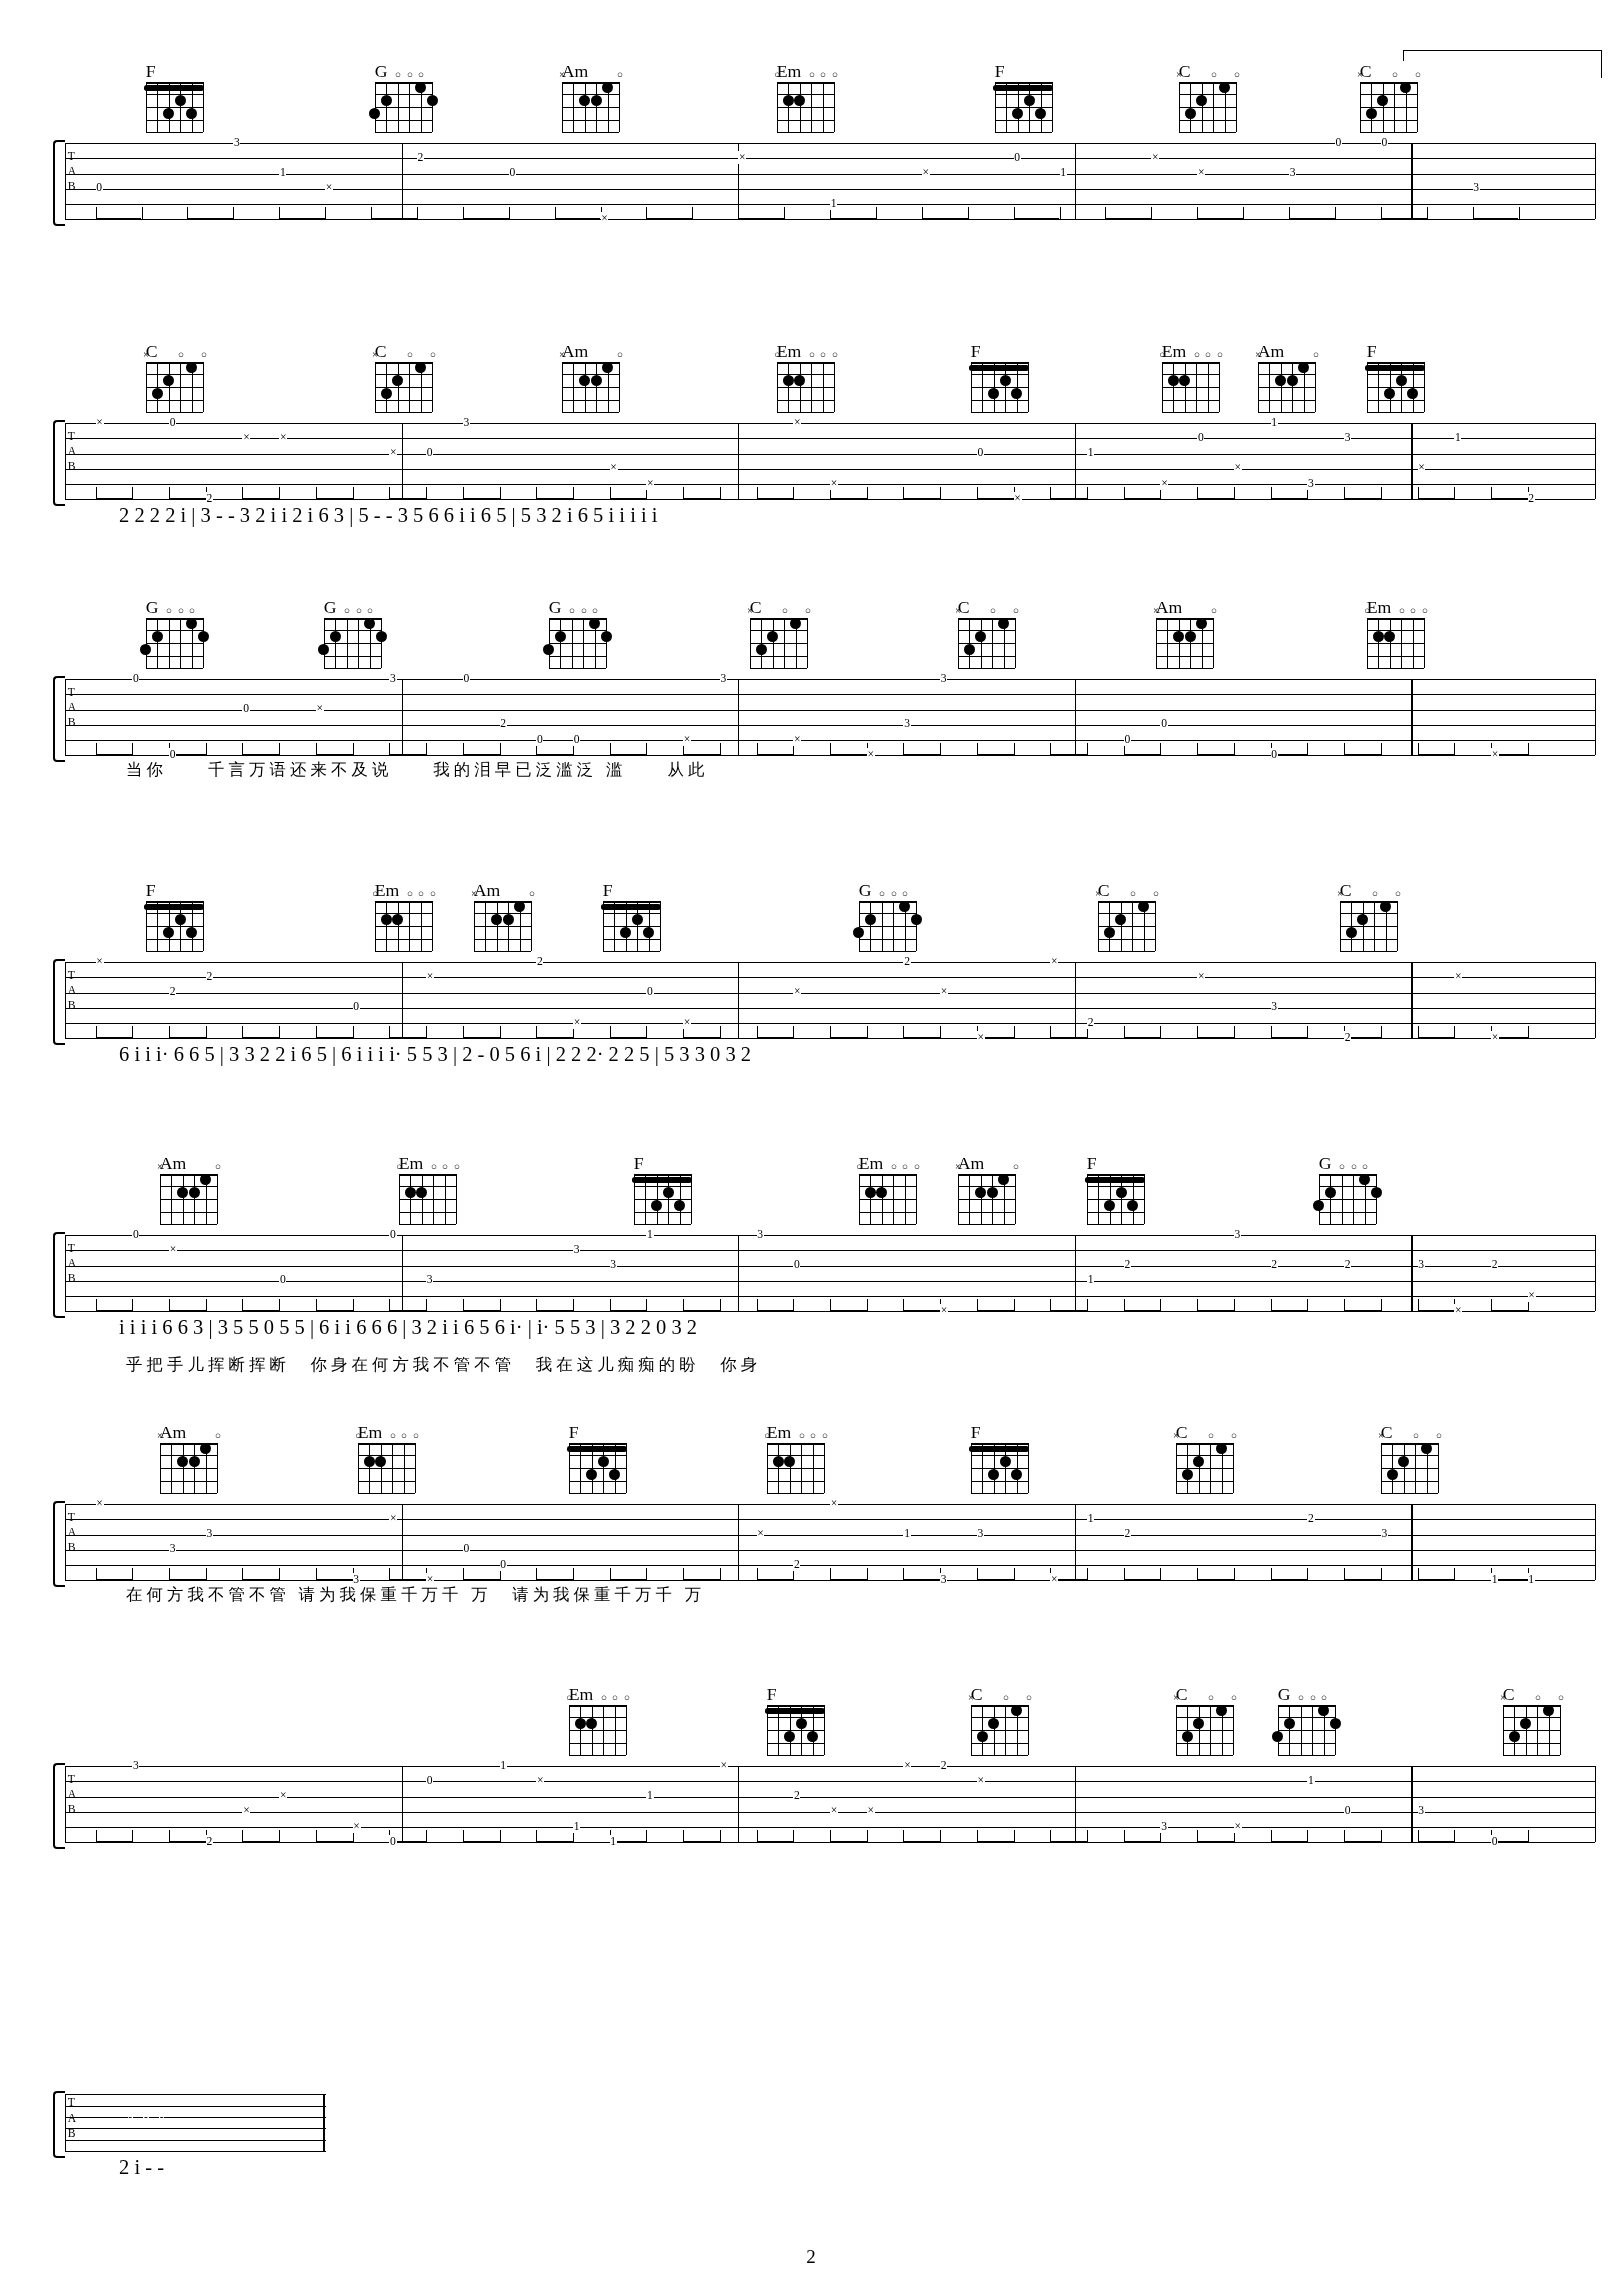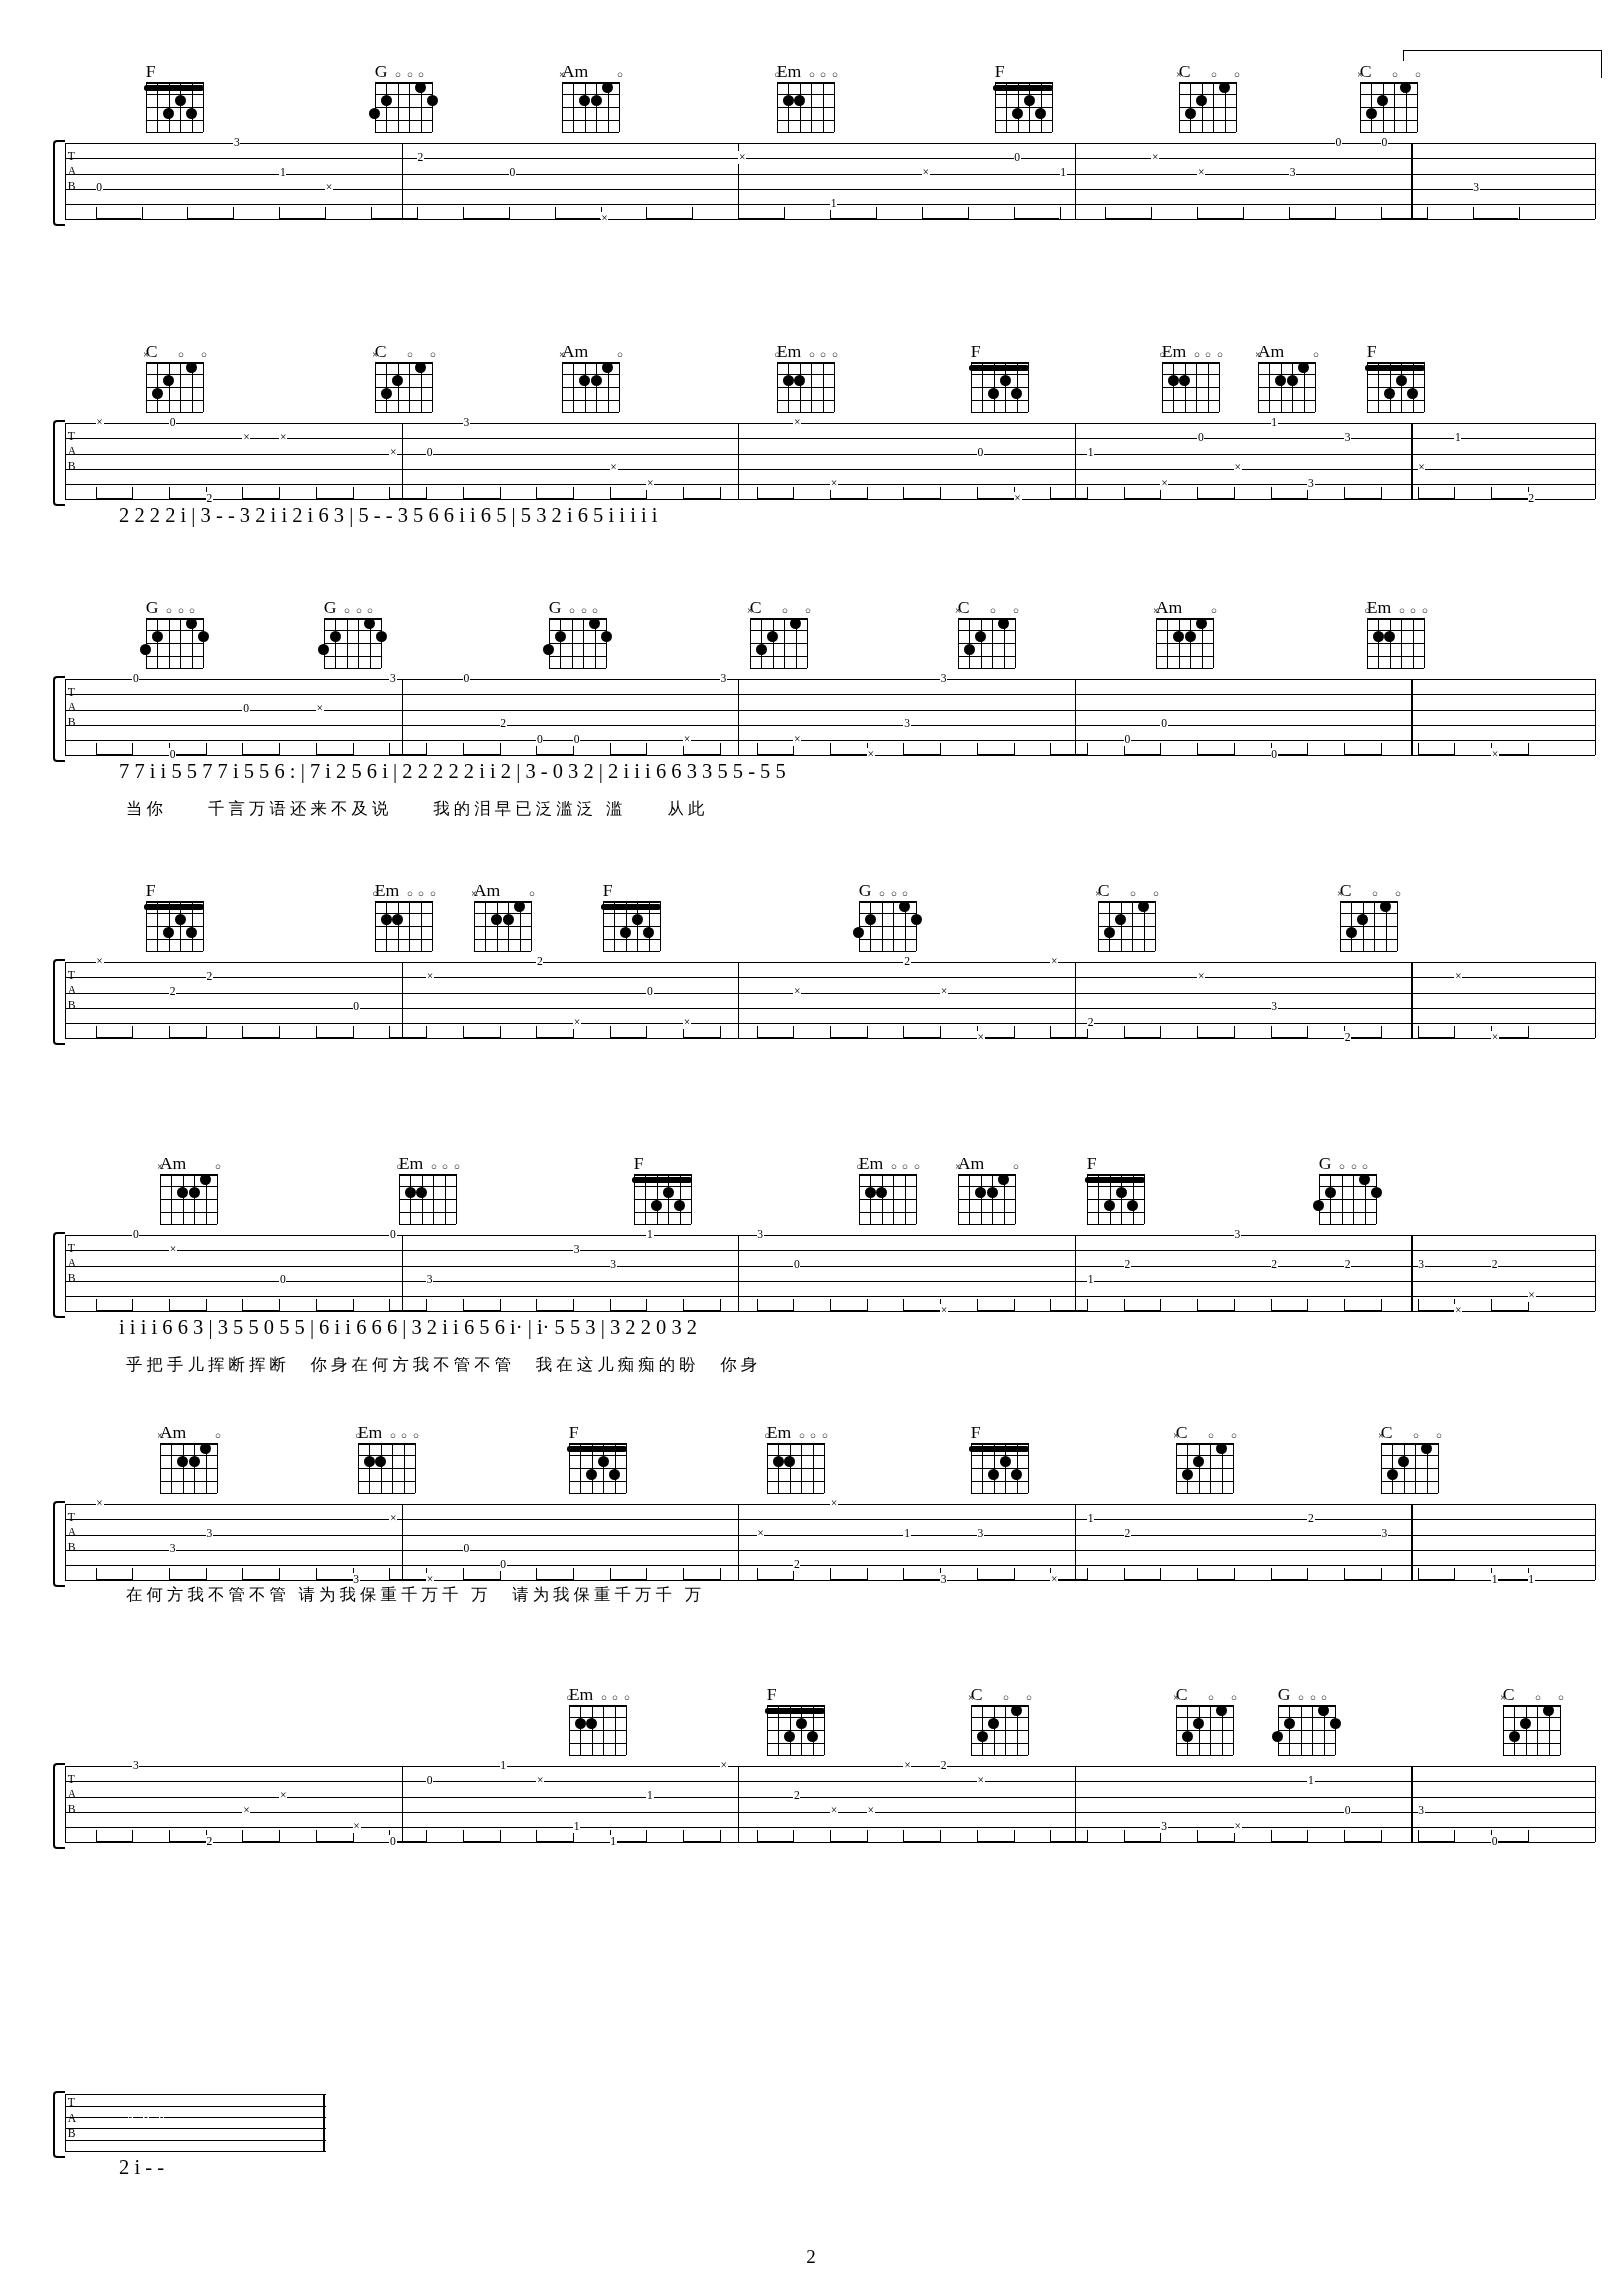--- a/index.html
+++ b/index.html
@@ -827,23 +827,20 @@
             <div class="stem" style="left:88.39999999999999%;top:64px;height:12.3px"></div>
             <div class="beam" style="left:88.39999999999999%;top:75px;width:2.4%"></div>
             <div class="stem" style="left:90.8%;top:64px;height:12.3px"></div>
             <div class="stem" style="left:93.2%;top:64px;height:12.3px"></div>
             <div class="beam" style="left:93.2%;top:75px;width:2.4%"></div>
             <div class="tabnum" style="left:93.2%;top:69px">×</div>
             <div class="stem" style="left:95.6%;top:64px;height:12.3px"></div>
           </div>
           <div class="brace"></div>
         </div>
-        <div class="melody">
-          <div class="mel" style="left:119px">7  7 i i  5  5 7 7  i 5 5 6 : | 7 i  2 5 6 i | 2  2 2 2 2 i i 2 | 3 -  0 3 2 | 2 i i i  6  6 3  3 5 5 - 5 5</div>
-        </div>
         <div class="lyrics">
           <div class="lyr" style="left:126px">当你　　千言万语还来不及说　　我的泪早已泛滥泛 滥　　从此</div>
         </div>
       </div>
       <div class="system" style="position: absolute; left: 0px; top: 880px; width: 1622px;">
         <div class="chordrow">
           <div class="chord" style="left:143px">
             <div class="cname">F</div>
             <div class="grid">
               <div class="nut"></div>
@@ -1088,20 +1085,23 @@
             <div class="stem" style="left:88.39999999999999%;top:64px;height:12.3px"></div>
             <div class="beam" style="left:88.39999999999999%;top:75px;width:2.4%"></div>
             <div class="stem" style="left:90.8%;top:64px;height:12.3px"></div>
             <div class="tabnum" style="left:90.8%;top:7.8px">×</div>
             <div class="stem" style="left:93.2%;top:64px;height:12.3px"></div>
             <div class="beam" style="left:93.2%;top:75px;width:2.4%"></div>
             <div class="tabnum" style="left:93.2%;top:69px">×</div>
             <div class="stem" style="left:95.6%;top:64px;height:12.3px"></div>
           </div>
           <div class="brace"></div>
+        </div>
+        <div class="melody">
+          <div class="mel" style="left:119px">6  i i  i·  6  6 5 | 3  3 2 2 i  6 5 | 6 i i i i·  5 5 3 | 2 -  0 5 6 i | 2  2  2·  2 2 5 | 5 3 3  0  3 2</div>
         </div>
       </div>
       <div class="system" style="position: absolute; left: 0px; top: 1153px; width: 1622px;">
         <div class="chordrow">
           <div class="chord" style="left:157px">
             <div class="cname">Am</div>
             <div class="grid">
               <div class="nut"></div>
               <div class="str" style="left:0px"></div>
               <div class="str" style="left:11.5px"></div>

